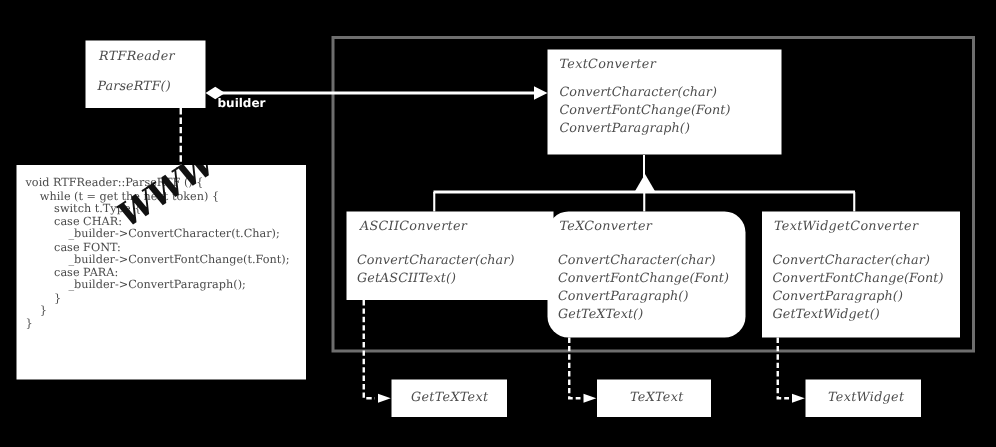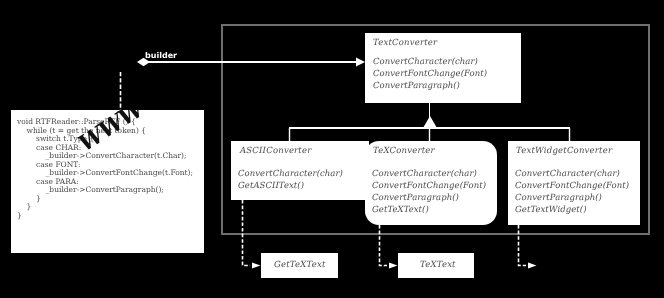--- a/index.html
+++ b/index.html
@@ -42,22 +42,28 @@
     <line x1="569.5" y1="128" x2="569.5" y2="141" stroke="#fff" stroke-width="1.4"></line>
 
     <path d="M242.5,200 L242.5,265.5 L250,265.5" stroke="#fff" stroke-width="1.6" fill="none" stroke-dasharray="3.6 2"></path>
     <polygon points="260.5,265.5 252,262.5 252,268.5" fill="#fff"></polygon>
     <path d="M379.5,225 L379.5,265.5 L387,265.5" stroke="#fff" stroke-width="1.6" fill="none" stroke-dasharray="3.6 2"></path>
     <polygon points="397.5,265.5 389,262.5 389,268.5" fill="#fff"></polygon>
     <path d="M518.5,225 L518.5,265.5 L526,265.5" stroke="#fff" stroke-width="1.6" fill="none" stroke-dasharray="3.6 2"></path>
     <polygon points="536.5,265.5 528,262.5 528,268.5" fill="#fff"></polygon>
   </svg>
 
-  <div class="lbl" style="left:145px;top:51px;">builder</div>
+  <div class="lbl" style="left:145px;top:64px;">builder</div>
 
+  <div class="box" style="left:57px;top:27px;width:80px;height:45px;">
+    <div class="cname" style="left:9px;top:7px;">RTFReader</div>
+    <div class="ops" style="left:8px;top:25px;">
+      <div>ParseRTF()</div>
+    </div>
+  </div>
 
   <div class="box" style="left:365px;top:33px;width:156px;height:70px;">
     <div class="cname" style="left:8px;top:6px;">TextConverter</div>
     <div class="ops" style="left:8px;top:23px;">
       <div>ConvertCharacter(char)</div>
       <div>ConvertFontChange(Font)</div>
       <div>ConvertParagraph()</div>
     </div>
   </div>
 
@@ -88,20 +94,23 @@
       <div>GetTextWidget()</div>
     </div>
   </div>
 
   <div class="box" style="left:261px;top:253px;width:77px;height:25px;">
     <div class="prod" style="left:13px;top:7px;">GetTeXText</div>
   </div>
   <div class="box" style="left:398px;top:253px;width:76px;height:25px;">
     <div class="prod" style="left:22px;top:7px;">TeXText</div>
   </div>
+  <div class="box" style="left:537px;top:253px;width:77px;height:25px;">
+    <div class="prod" style="left:15px;top:7px;">TextWidget</div>
+  </div>
 
   <div class="box" style="left:11px;top:110px;width:193px;height:143px;">
     <div class="code" style="left:6px;top:8px;">void RTFReader::ParseRTF () {
     while (t = get the next token) {
         switch t.Type {
         case CHAR:
             _builder-&gt;ConvertCharacter(t.Char);
         case FONT:
             _builder-&gt;ConvertFontChange(t.Font);
         case PARA:

